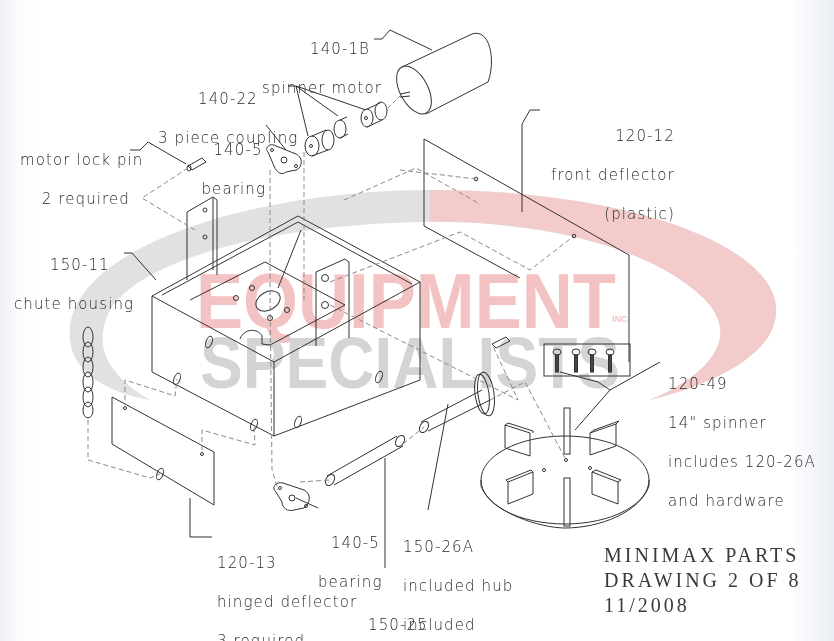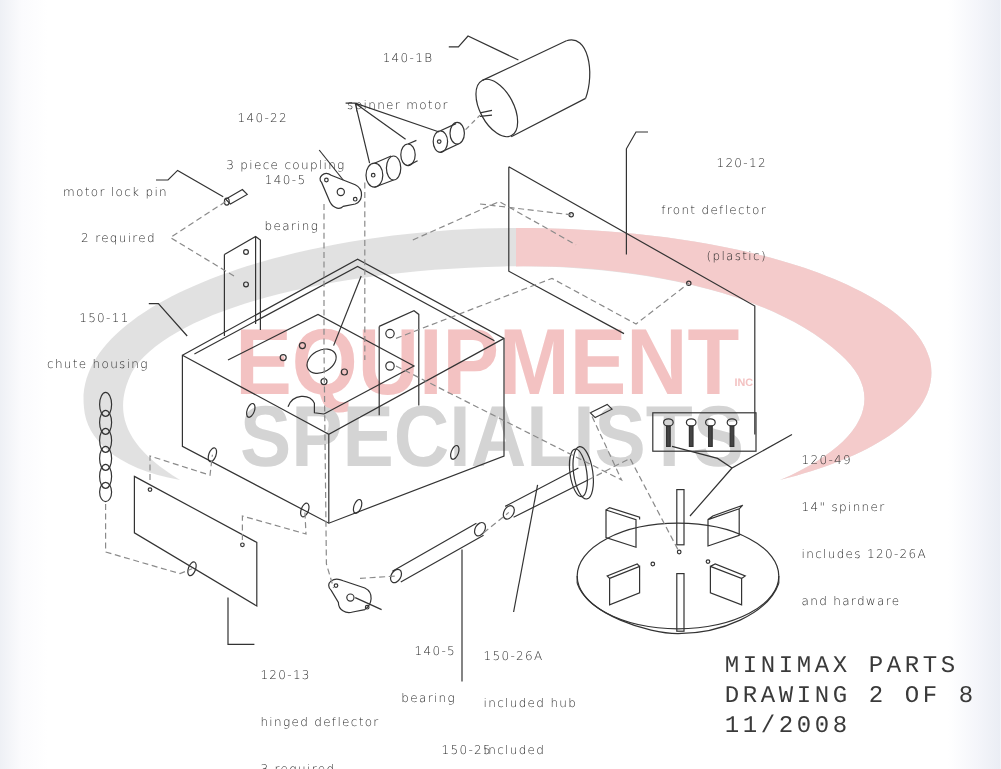--- a/index.html
+++ b/index.html
@@ -8,28 +8,28 @@
     background: #ffffff;
     font-family: "DejaVu Sans", sans-serif;
   }
   #page {
     position: absolute; left: 0; top: 0; width: 834px; height: 641px;
     background: linear-gradient(to right, #eef0f5 0px, #fbfbfd 18px, #ffffff 40px, #ffffff 790px, #f4f5fa 815px, #eaedf4 834px);
   }
   svg { position: absolute; left: 0; top: 0; }
   .lbl {
     position: absolute; white-space: pre; color: #2a2a2a;
-    font-family: "DejaVu Sans", sans-serif; font-size: 10px; line-height: 13px;
+    font-family: "DejaVu Sans", sans-serif; font-size: 15px; line-height: 13px;
     letter-spacing: 1.1px; font-weight: 300;
   }
   .lbl.right { text-align: right; }
   .lbl .pn { display: block; }
   .title {
     position: absolute; left: 604px; top: 543px; color: #3a3a3a;
-    font-family: Liberation Mono, monospace; font-size: 20px; line-height: 25px;
+    font-family: Liberation Serif, serif; font-size: 20px; line-height: 25px;
     letter-spacing: 3px; font-weight: 300;
   }
   .title span { display: block; }
   .wm-text { font-family: "Liberation Sans", sans-serif; font-weight: bold; }
 </style>
 </head>
 <body>
 
 <div id="page">
 
@@ -233,21 +233,21 @@
     <span class="pn" style="padding-right:10px;">2 required</span>
   </div>
 
   <div class="lbl" style="left:551px; top:104px;text-align:right;">
     <span class="pn">120-12</span>
     <span class="pn">front deflector</span>
     <span class="pn">(plastic)</span>
   </div>
 
   <div class="lbl right" style="left:14px; top:233px; width:110px;">
-    <span class="pn" style="text-align:center; padding-left:36px;">150-11</span>
+    <span class="pn" style="text-align:left; padding-left:36px;">150-11</span>
     <span class="pn">chute housing</span>
   </div>
 
   <div class="lbl" style="left:668px; top:352px;">
     <span class="pn">120-49</span>
     <span class="pn">14" spinner</span>
     <span class="pn">includes 120-26A</span>
     <span class="pn">and hardware</span>
   </div>
 

